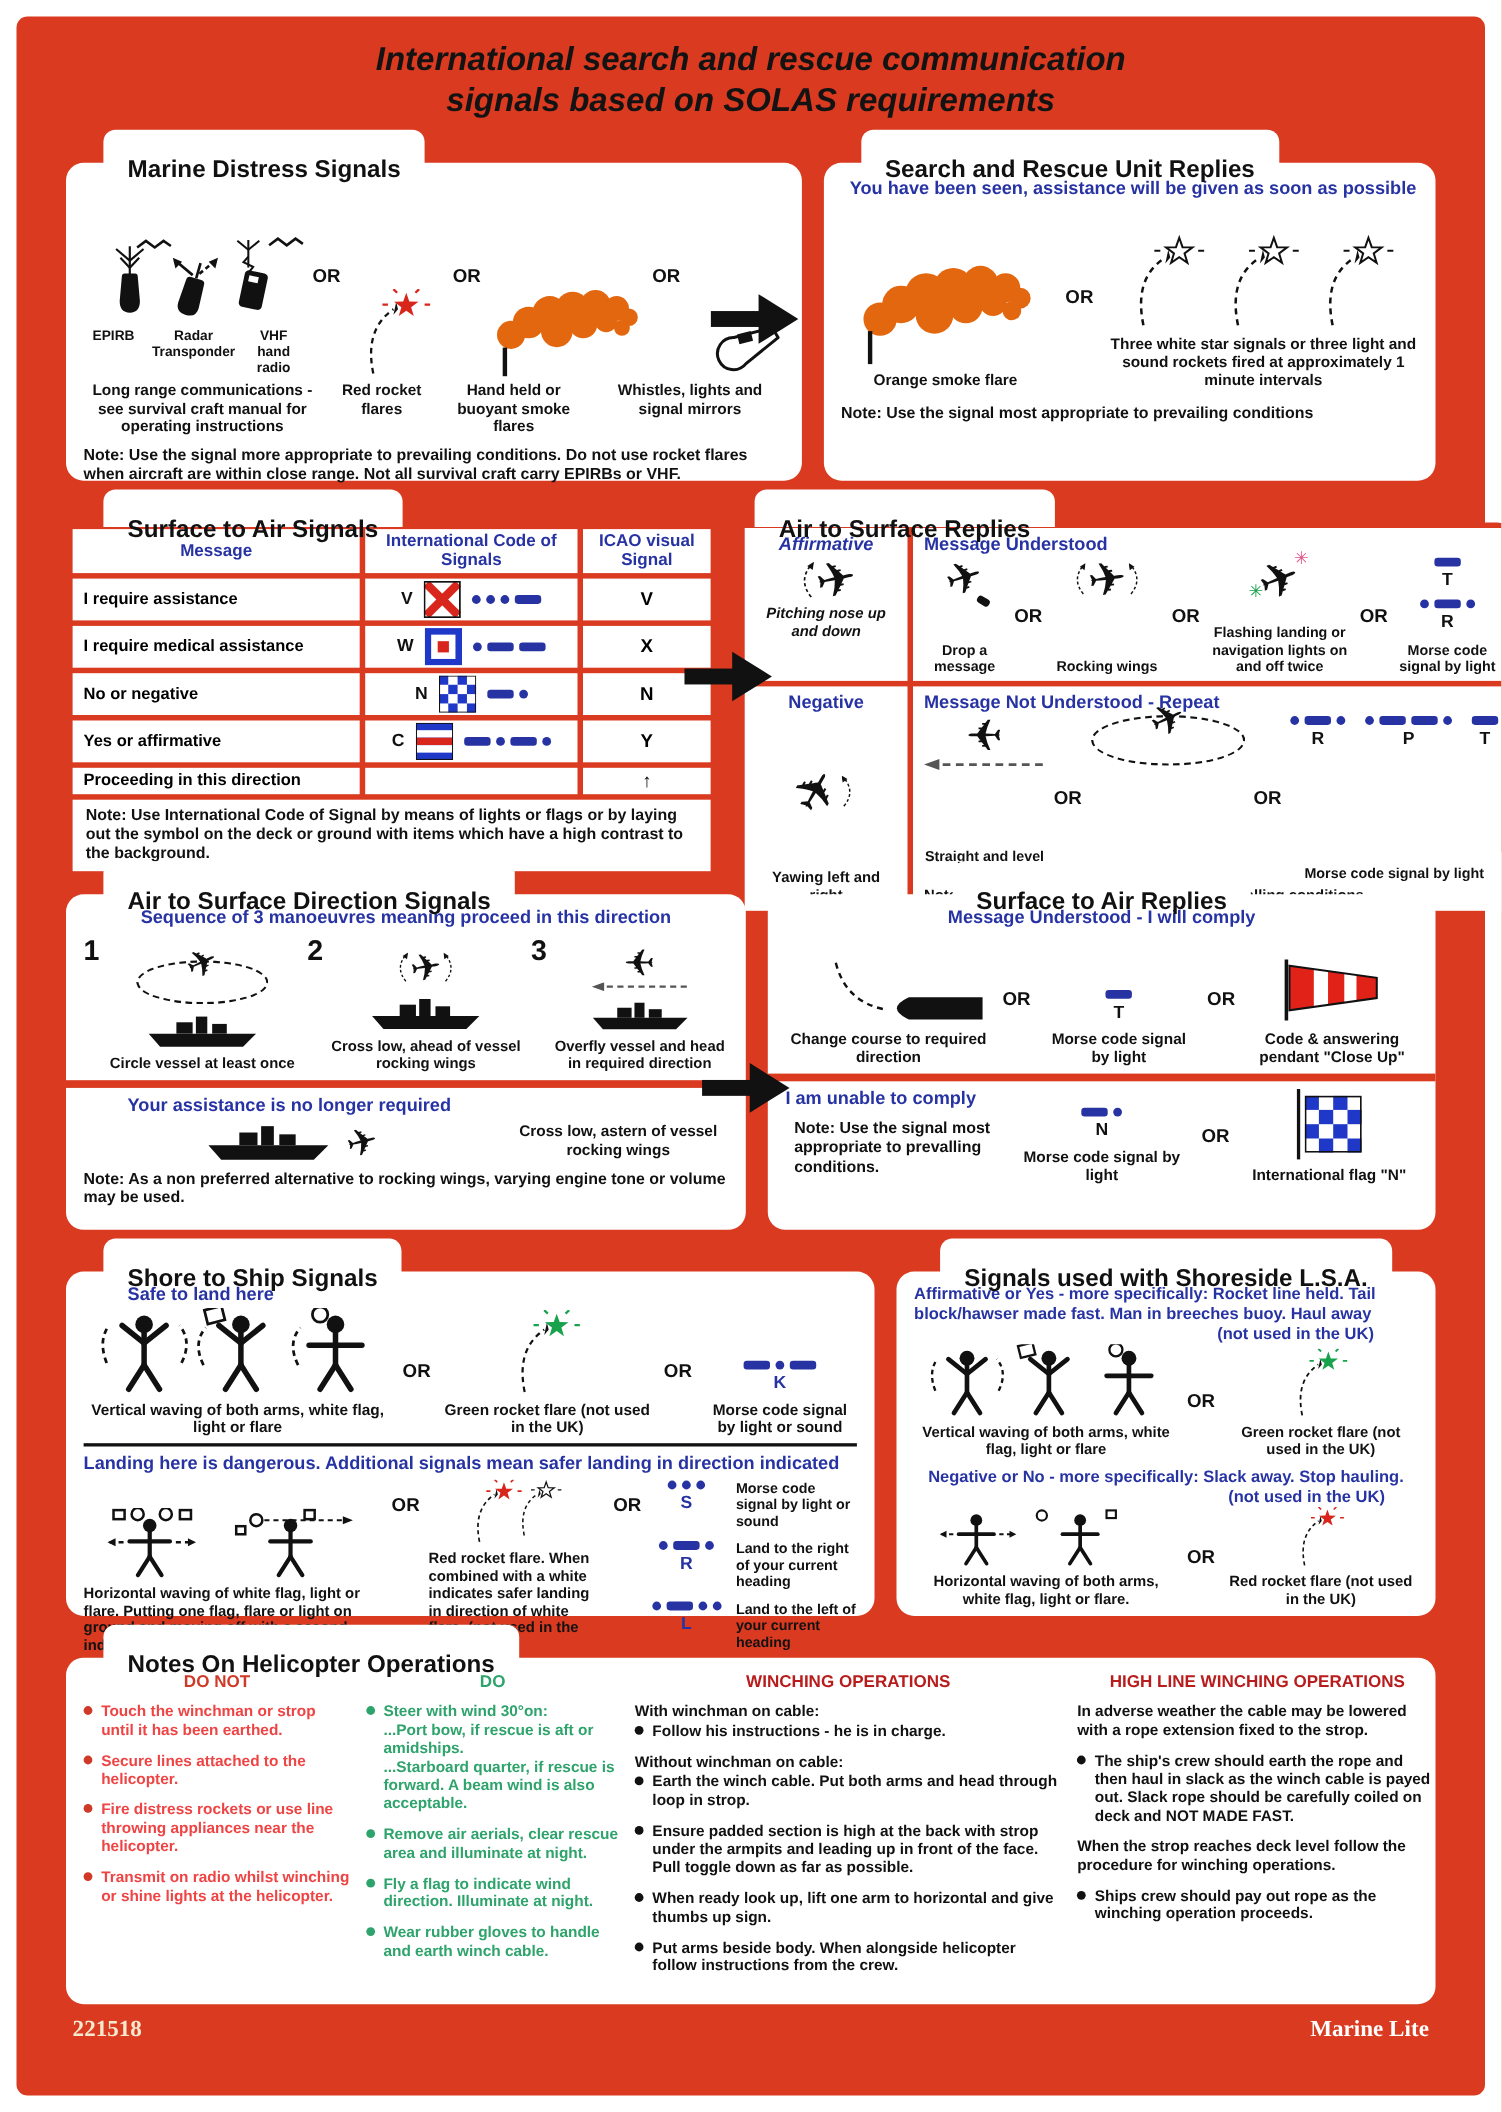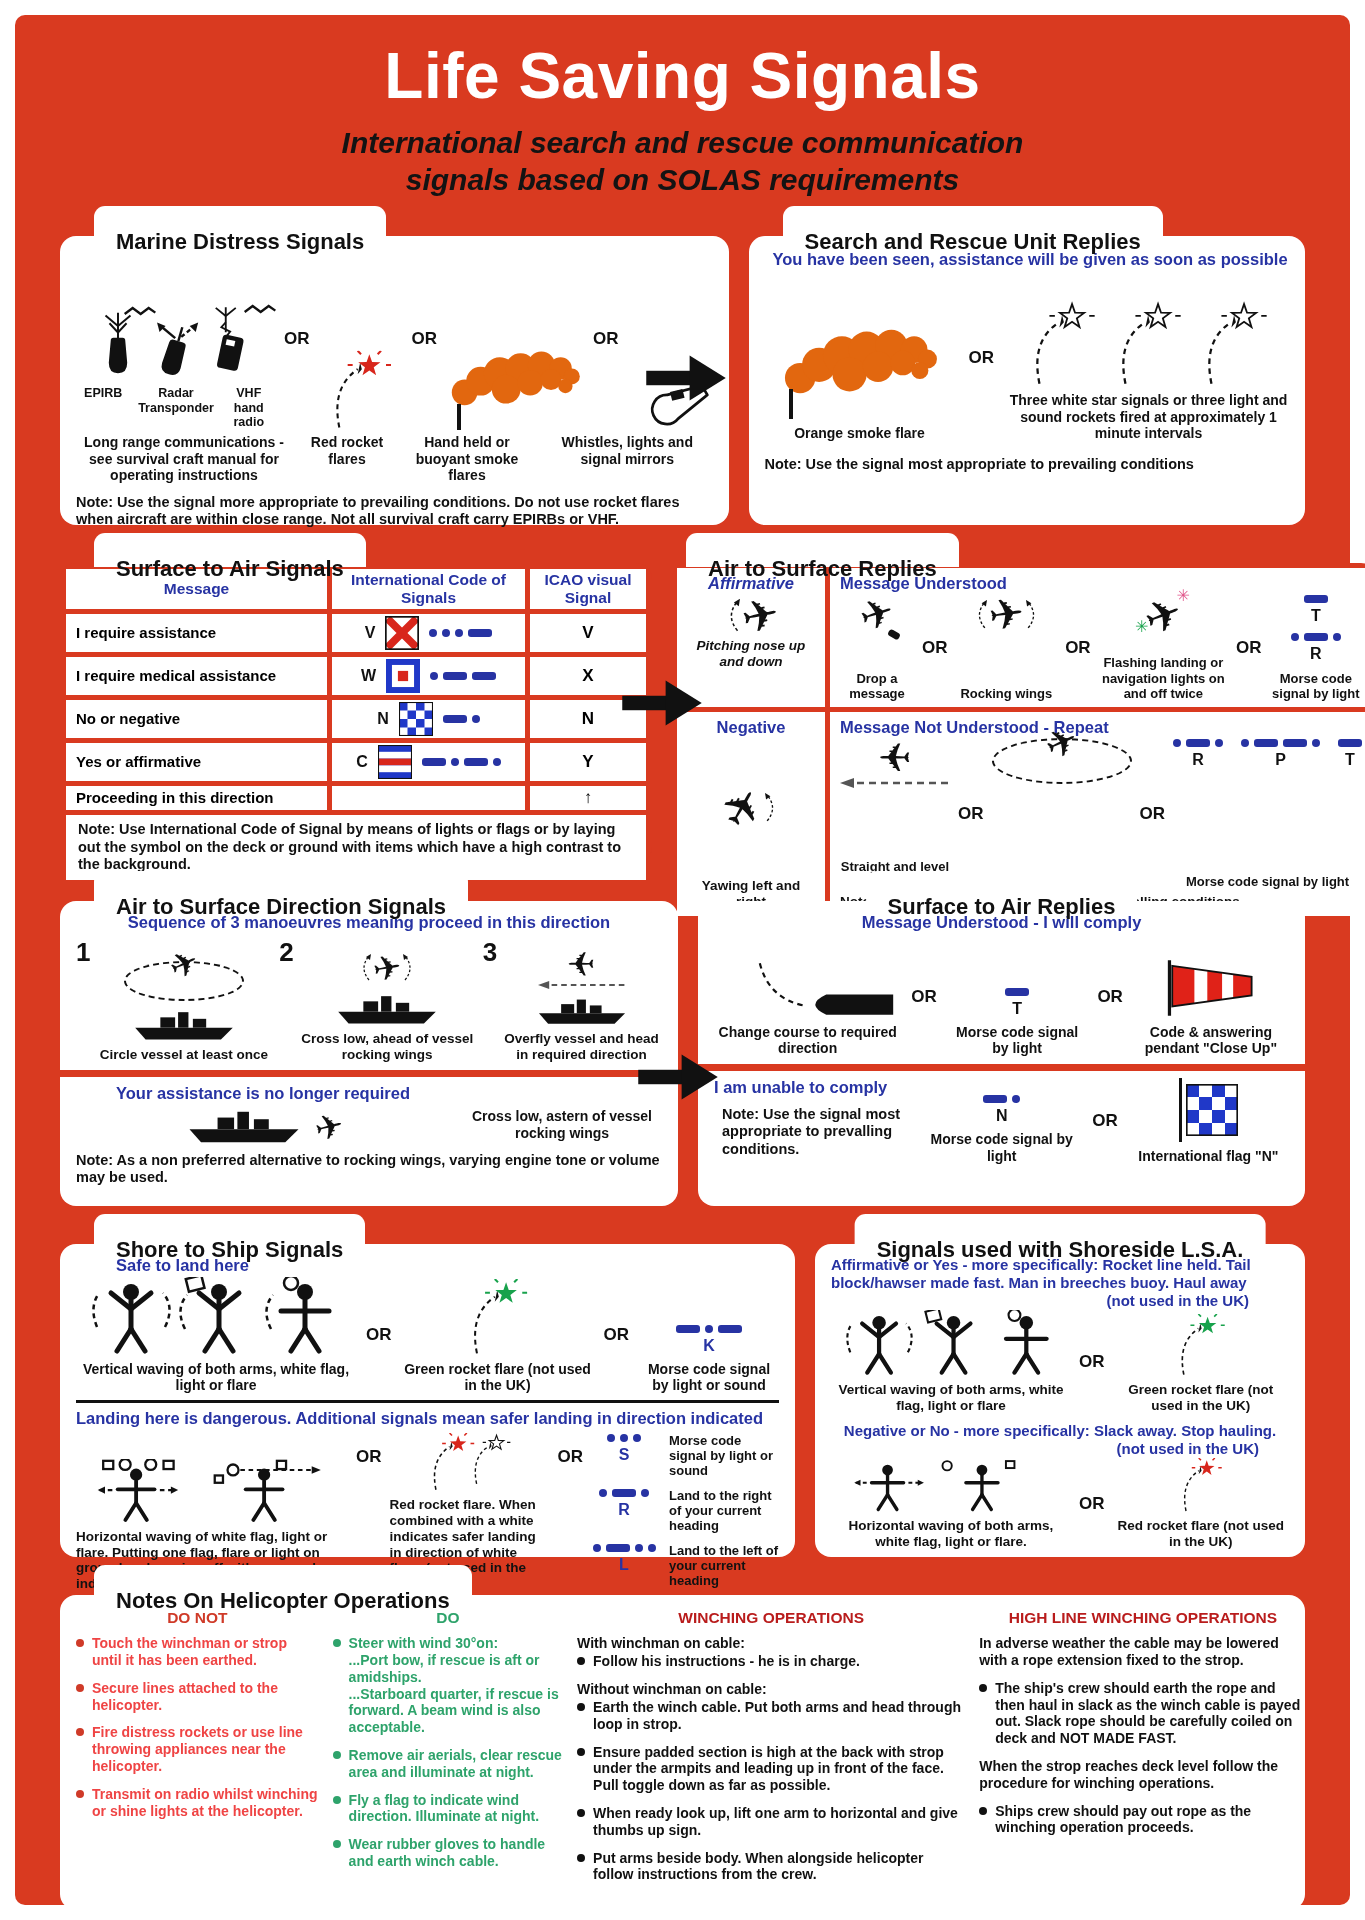--- a/index.html
+++ b/index.html
@@ -243,21 +243,20 @@
       <rect y="16" width="40" height="8" fill="#d8261c"></rect>
       <rect y="24" width="40" height="8" fill="#fff"></rect>
       <rect x="0.5" y="0.5" width="39" height="39" fill="none" stroke="#111" stroke-width="1.5"></rect>
     </symbol>
   </defs>
 </svg>
 
 <div class="page">
 <div class="red-bg">
 
-  <div class="main-title">Life Saving Signals</div>
   <div class="subtitle">
     <div>International search and rescue communication</div>
     <div>signals based on SOLAS requirements</div>
   </div>
 
   <div class="row row-1">
     <svg class="connector" style="left:584px; top:114px; width:84px; height:56px;" viewBox="0 0 92 62">
           <use href="#arrow-big"></use>
         </svg>
 

